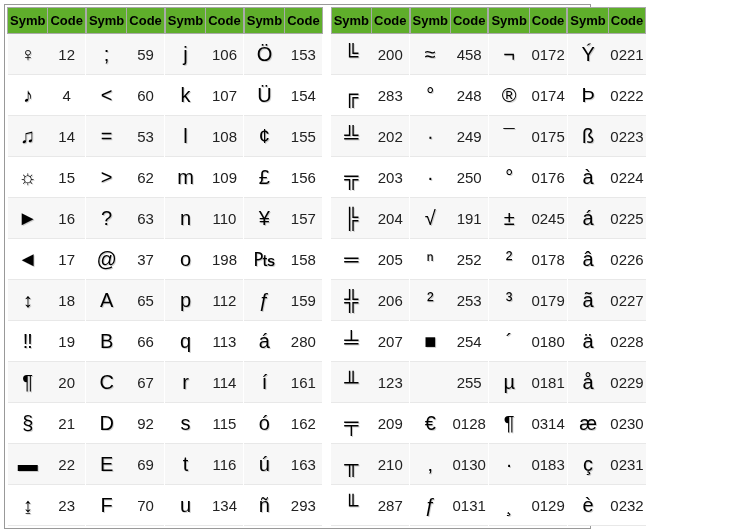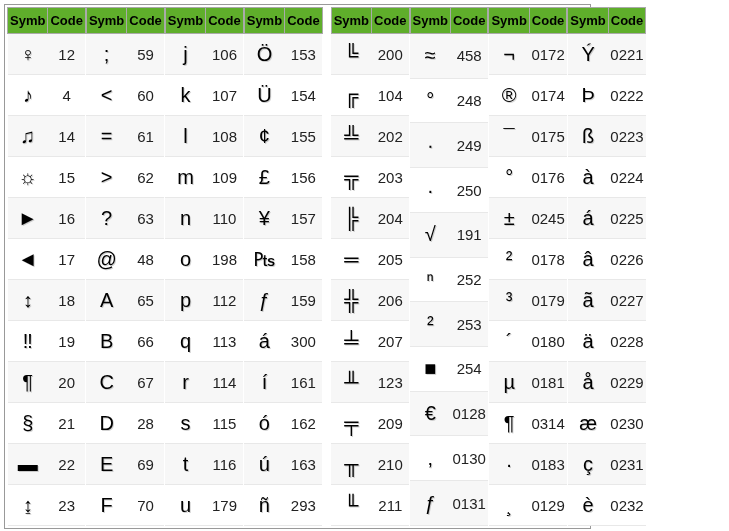--- a/index.html
+++ b/index.html
@@ -131,49 +131,49 @@
           <tr>
             <td class="symb">;</td>
             <td class="code">59</td>
           </tr>
           <tr>
             <td class="symb">&lt;</td>
             <td class="code">60</td>
           </tr>
           <tr>
             <td class="symb">=</td>
-            <td class="code">61</td>
+            <td class="code">53</td>
           </tr>
           <tr>
             <td class="symb">&gt;</td>
             <td class="code">62</td>
           </tr>
           <tr>
             <td class="symb">?</td>
             <td class="code">63</td>
           </tr>
           <tr>
             <td class="symb">@</td>
-            <td class="code">48</td>
+            <td class="code">37</td>
           </tr>
           <tr>
             <td class="symb">A</td>
             <td class="code">65</td>
           </tr>
           <tr>
             <td class="symb">B</td>
             <td class="code">66</td>
           </tr>
           <tr>
             <td class="symb">C</td>
             <td class="code">67</td>
           </tr>
           <tr>
             <td class="symb">D</td>
-            <td class="code">28</td>
+            <td class="code">92</td>
           </tr>
           <tr>
             <td class="symb">E</td>
             <td class="code">69</td>
           </tr>
           <tr>
             <td class="symb">F</td>
             <td class="code">70</td>
           </tr>
         </tbody>
@@ -225,21 +225,21 @@
           <tr>
             <td class="symb">s</td>
             <td class="code">115</td>
           </tr>
           <tr>
             <td class="symb">t</td>
             <td class="code">116</td>
           </tr>
           <tr>
             <td class="symb">u</td>
-            <td class="code">179</td>
+            <td class="code">134</td>
           </tr>
         </tbody>
       </table>
       <table class="col">
         <thead>
           <tr>
             <th>Symb</th>
             <th>Code</th>
           </tr>
         </thead>
@@ -267,21 +267,21 @@
           <tr>
             <td class="symb">₧</td>
             <td class="code">158</td>
           </tr>
           <tr>
             <td class="symb">ƒ</td>
             <td class="code">159</td>
           </tr>
           <tr>
             <td class="symb">á</td>
-            <td class="code">300</td>
+            <td class="code">280</td>
           </tr>
           <tr>
             <td class="symb">í</td>
             <td class="code">161</td>
           </tr>
           <tr>
             <td class="symb">ó</td>
             <td class="code">162</td>
           </tr>
           <tr>
@@ -303,21 +303,21 @@
             <th>Code</th>
           </tr>
         </thead>
         <tbody>
           <tr>
             <td class="symb">╚</td>
             <td class="code">200</td>
           </tr>
           <tr>
             <td class="symb">╔</td>
-            <td class="code">104</td>
+            <td class="code">283</td>
           </tr>
           <tr>
             <td class="symb">╩</td>
             <td class="code">202</td>
           </tr>
           <tr>
             <td class="symb">╦</td>
             <td class="code">203</td>
           </tr>
           <tr>
@@ -343,21 +343,21 @@
           <tr>
             <td class="symb">╤</td>
             <td class="code">209</td>
           </tr>
           <tr>
             <td class="symb">╥</td>
             <td class="code">210</td>
           </tr>
           <tr>
             <td class="symb">╙</td>
-            <td class="code">211</td>
+            <td class="code">287</td>
           </tr>
         </tbody>
       </table>
       <table class="col">
         <thead>
           <tr>
             <th>Symb</th>
             <th>Code</th>
           </tr>
         </thead>
@@ -386,20 +386,24 @@
             <td class="symb">ⁿ</td>
             <td class="code">252</td>
           </tr>
           <tr>
             <td class="symb">²</td>
             <td class="code">253</td>
           </tr>
           <tr>
             <td class="symb">■</td>
             <td class="code">254</td>
+          </tr>
+          <tr>
+            <td class="symb"> </td>
+            <td class="code">255</td>
           </tr>
           <tr>
             <td class="symb">€</td>
             <td class="code">0128</td>
           </tr>
           <tr>
             <td class="symb">‚</td>
             <td class="code">0130</td>
           </tr>
           <tr>

